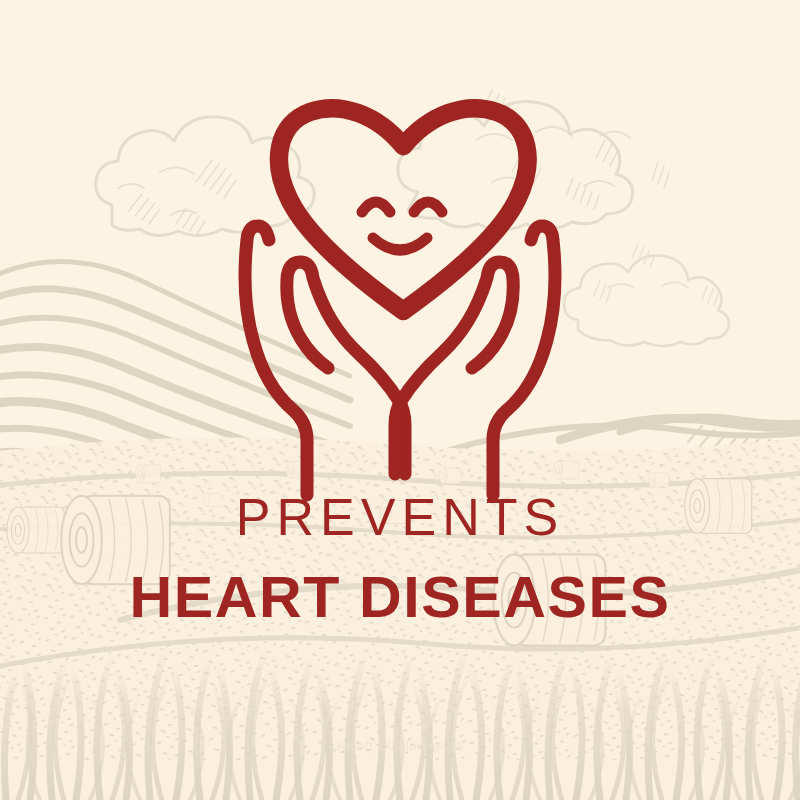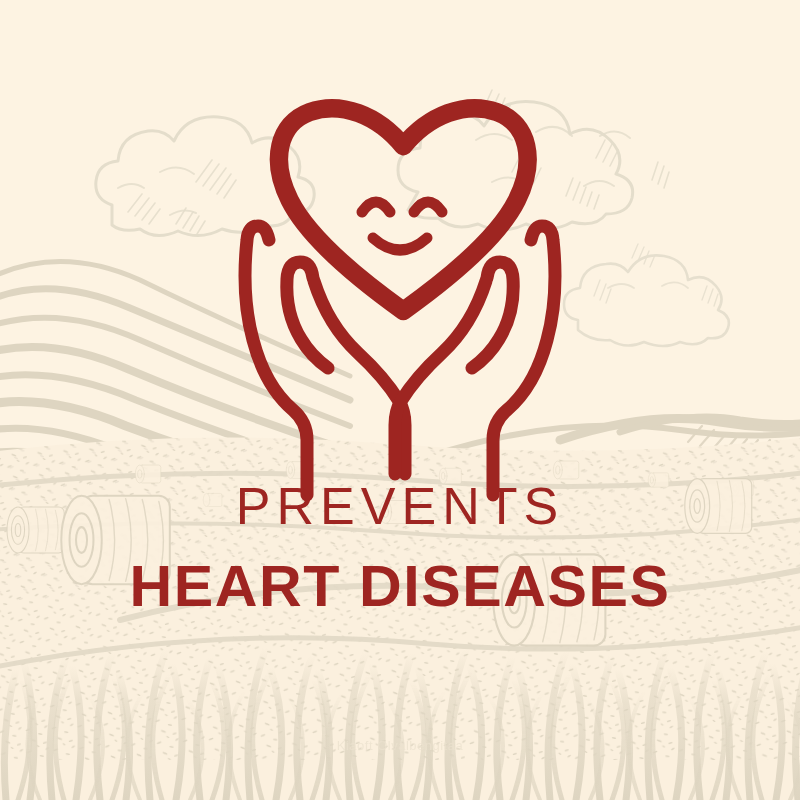--- a/index.html
+++ b/index.html
@@ -33,21 +33,21 @@
     top: 478px;
     text-align: center;
     user-select: none;
   }
   .line-top {
     color: #9e2521;
     font-size: 52px;
     font-weight: 400;
     letter-spacing: 6px;
     line-height: 1.05;
-    margin: 1px;
+    margin: 12px;
     white-space: nowrap;
   }
   .line-bottom {
     color: #9e2521;
     font-size: 58px;
     font-weight: 700;
     letter-spacing: 1.5px;
     line-height: 1.05;
     margin: 22px 0 0 0;
     white-space: nowrap;

